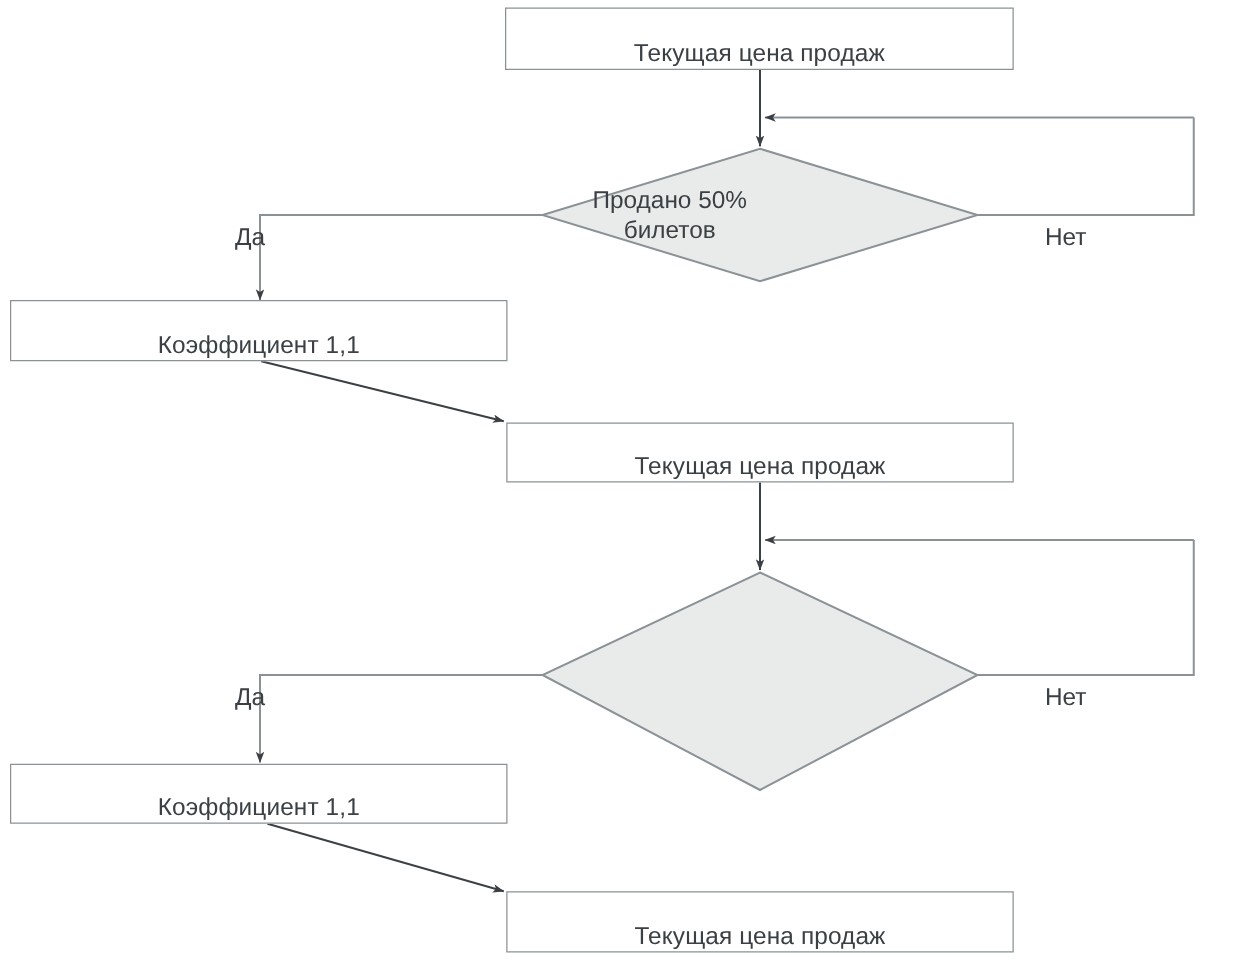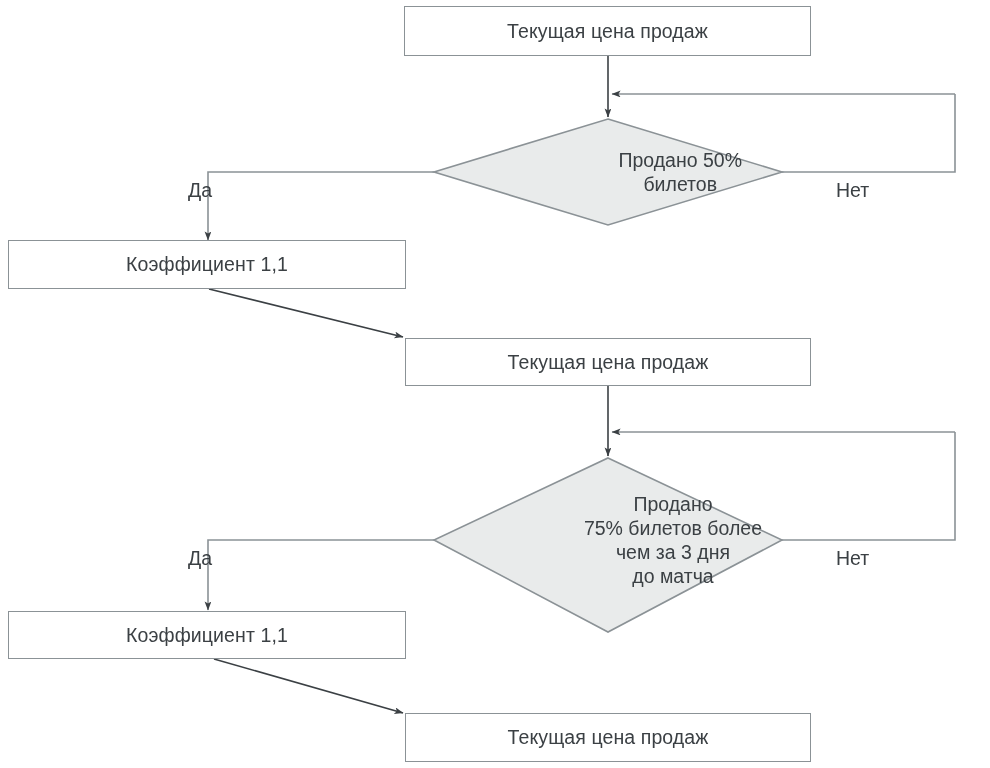--- a/index.html
+++ b/index.html
@@ -25,32 +25,32 @@
     top: 0;
     width: 990px;
     height: 768px;
   }
   .node-box {
     position: absolute;
     box-sizing: border-box;
     background: #ffffff;
     border: 1.6px solid #8b9296;
     display: flex;
-    align-items: center;
+    align-items: flex-end;
     justify-content: center;
     color: #3b4044;
     font-size: 19.5px;
     letter-spacing: 0.1px;
     white-space: nowrap;
   }
   .diamond-label {
     position: absolute;
     display: flex;
     flex-direction: column;
-    align-items: flex-end;
+    align-items: flex-start;
     justify-content: center;
     color: #3b4044;
     font-size: 19.5px;
     line-height: 24px;
     text-align: center;
     pointer-events: none;
     white-space: pre;
   }
   .edge-label {
     position: absolute;
@@ -113,26 +113,20 @@
 
   <div class="node-box" style="left:405px; top:713px; width:406px; height:49px;">
     <span>Текущая цена продаж</span>
   </div>
 
   <div class="diamond-label" style="left:474px; top:136px; width:268px; height:72px;">
     <span>Продано 50%
 билетов</span>
   </div>
 
-  <div class="diamond-label" style="left:454px; top:482px; width:308px; height:116px;">
-    <span>Продано
-75% билетов более
-чем за 3 дня
-до матча</span>
-  </div>
 
   <div class="edge-label" style="left:188px; top:138px;">Да</div>
 
   <div class="edge-label" style="left:836px; top:138px;">Нет</div>
 
   <div class="edge-label" style="left:188px; top:506px;">Да</div>
 
   <div class="edge-label" style="left:836px; top:506px;">Нет</div>
 
 </div>

